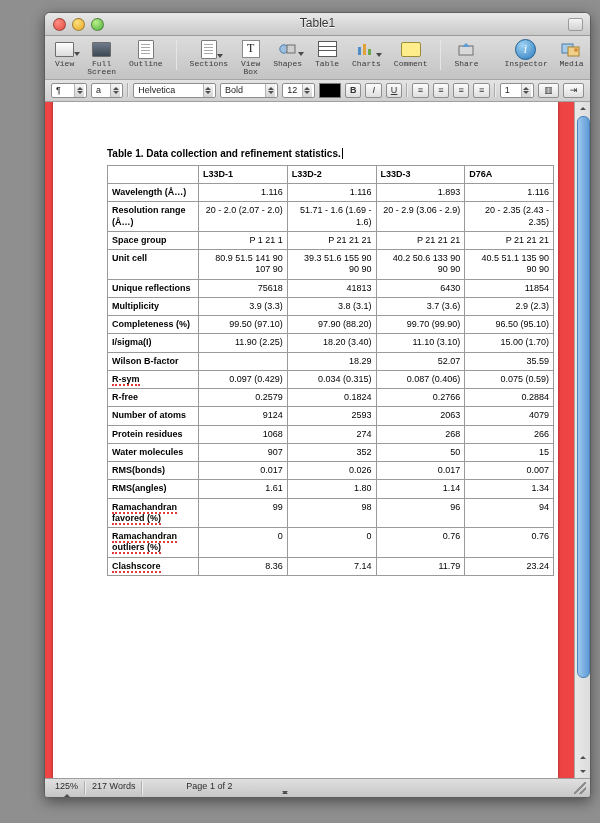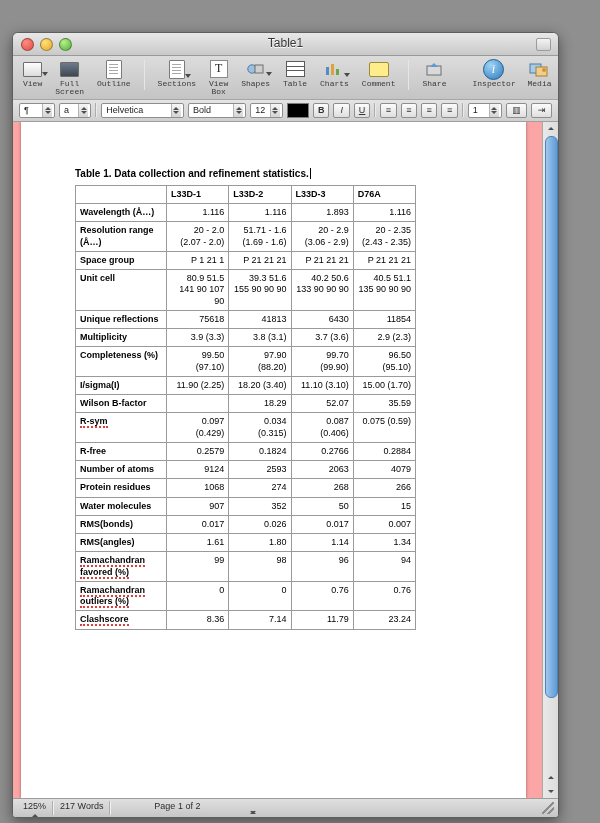--- a/index.html
+++ b/index.html
@@ -10,32 +10,31 @@
   body {
     width: 600px;
     height: 823px;
     overflow: hidden;
     font-family: "Liberation Sans", sans-serif;
     -webkit-font-smoothing: antialiased;
   }
 
   .window {
     position: absolute;
-    left: 12px;
+    left: 44px;
     top: 12px;
     width: 545px;
     height: 784px;
     background: #d8d8d8;
     border: 1px solid #5e5e5e;
     border-radius: 6px 6px 4px 4px;
     box-shadow: 0 4px 14px rgba(0,0,0,.45);
     overflow: hidden;
     display: flex;
     flex-direction: column;
-    margin-top: 20px;
   }
 
   
   .titlebar {
     height: 22px;
     background: linear-gradient(to bottom, #e8e8e8, #c9c9c9);
     border-bottom: 1px solid #9a9a9a;
     position: relative;
     flex: 0 0 auto;
   }
@@ -267,21 +266,21 @@
     flex: 1 1 auto;
     position: relative;
     background: #808080;
     overflow: hidden;
     display: flex;
   }
   .page-scroll {
     flex: 1 1 auto;
     position: relative;
     overflow: hidden;
-    background: #fca5a5;
+    background: #ef4444;
   }
   .page {
     position: absolute;
     left: 8px;
     top: 0;
     width: 505px;
     height: 100%;
     background: #fff;
     box-shadow: 0 0 3px rgba(0,0,0,.4);
   }
@@ -301,21 +300,21 @@
     width: 1px;
     height: 11px;
     background: #000;
     vertical-align: -2px;
     margin-left: 1px;
   }
 
   table.stats {
     border-collapse: collapse;
     font-size: 9px;
-    width: 341px;
+    width: 447px;
     table-layout: fixed;
   }
   table.stats td, table.stats th {
     border: 1px solid #9a9a9a;
     padding: 3px 4px;
     vertical-align: top;
     line-height: 1.25;
   }
   table.stats th {
     text-align: left;

